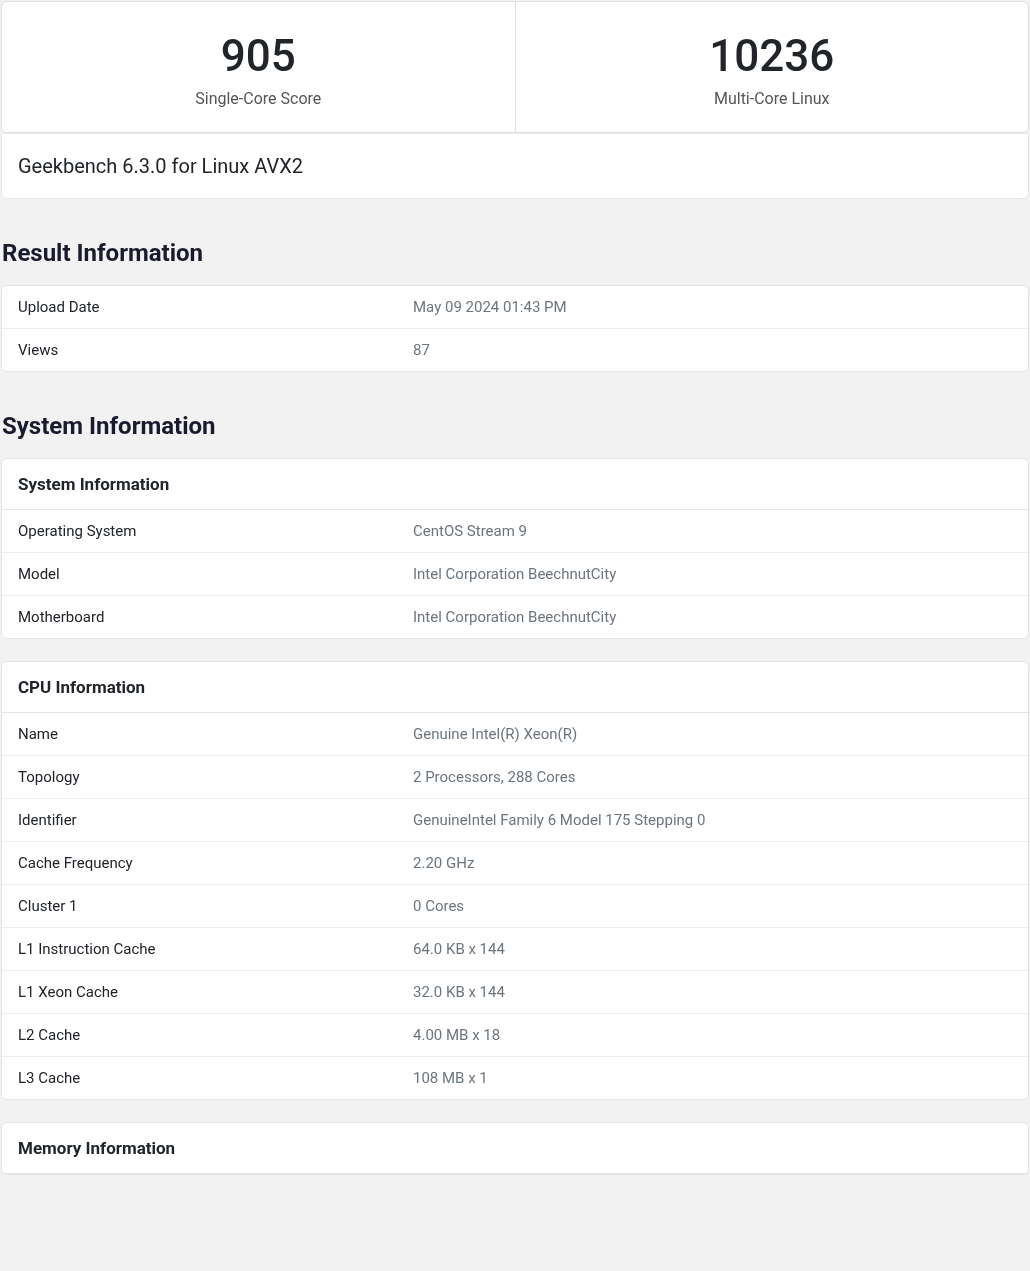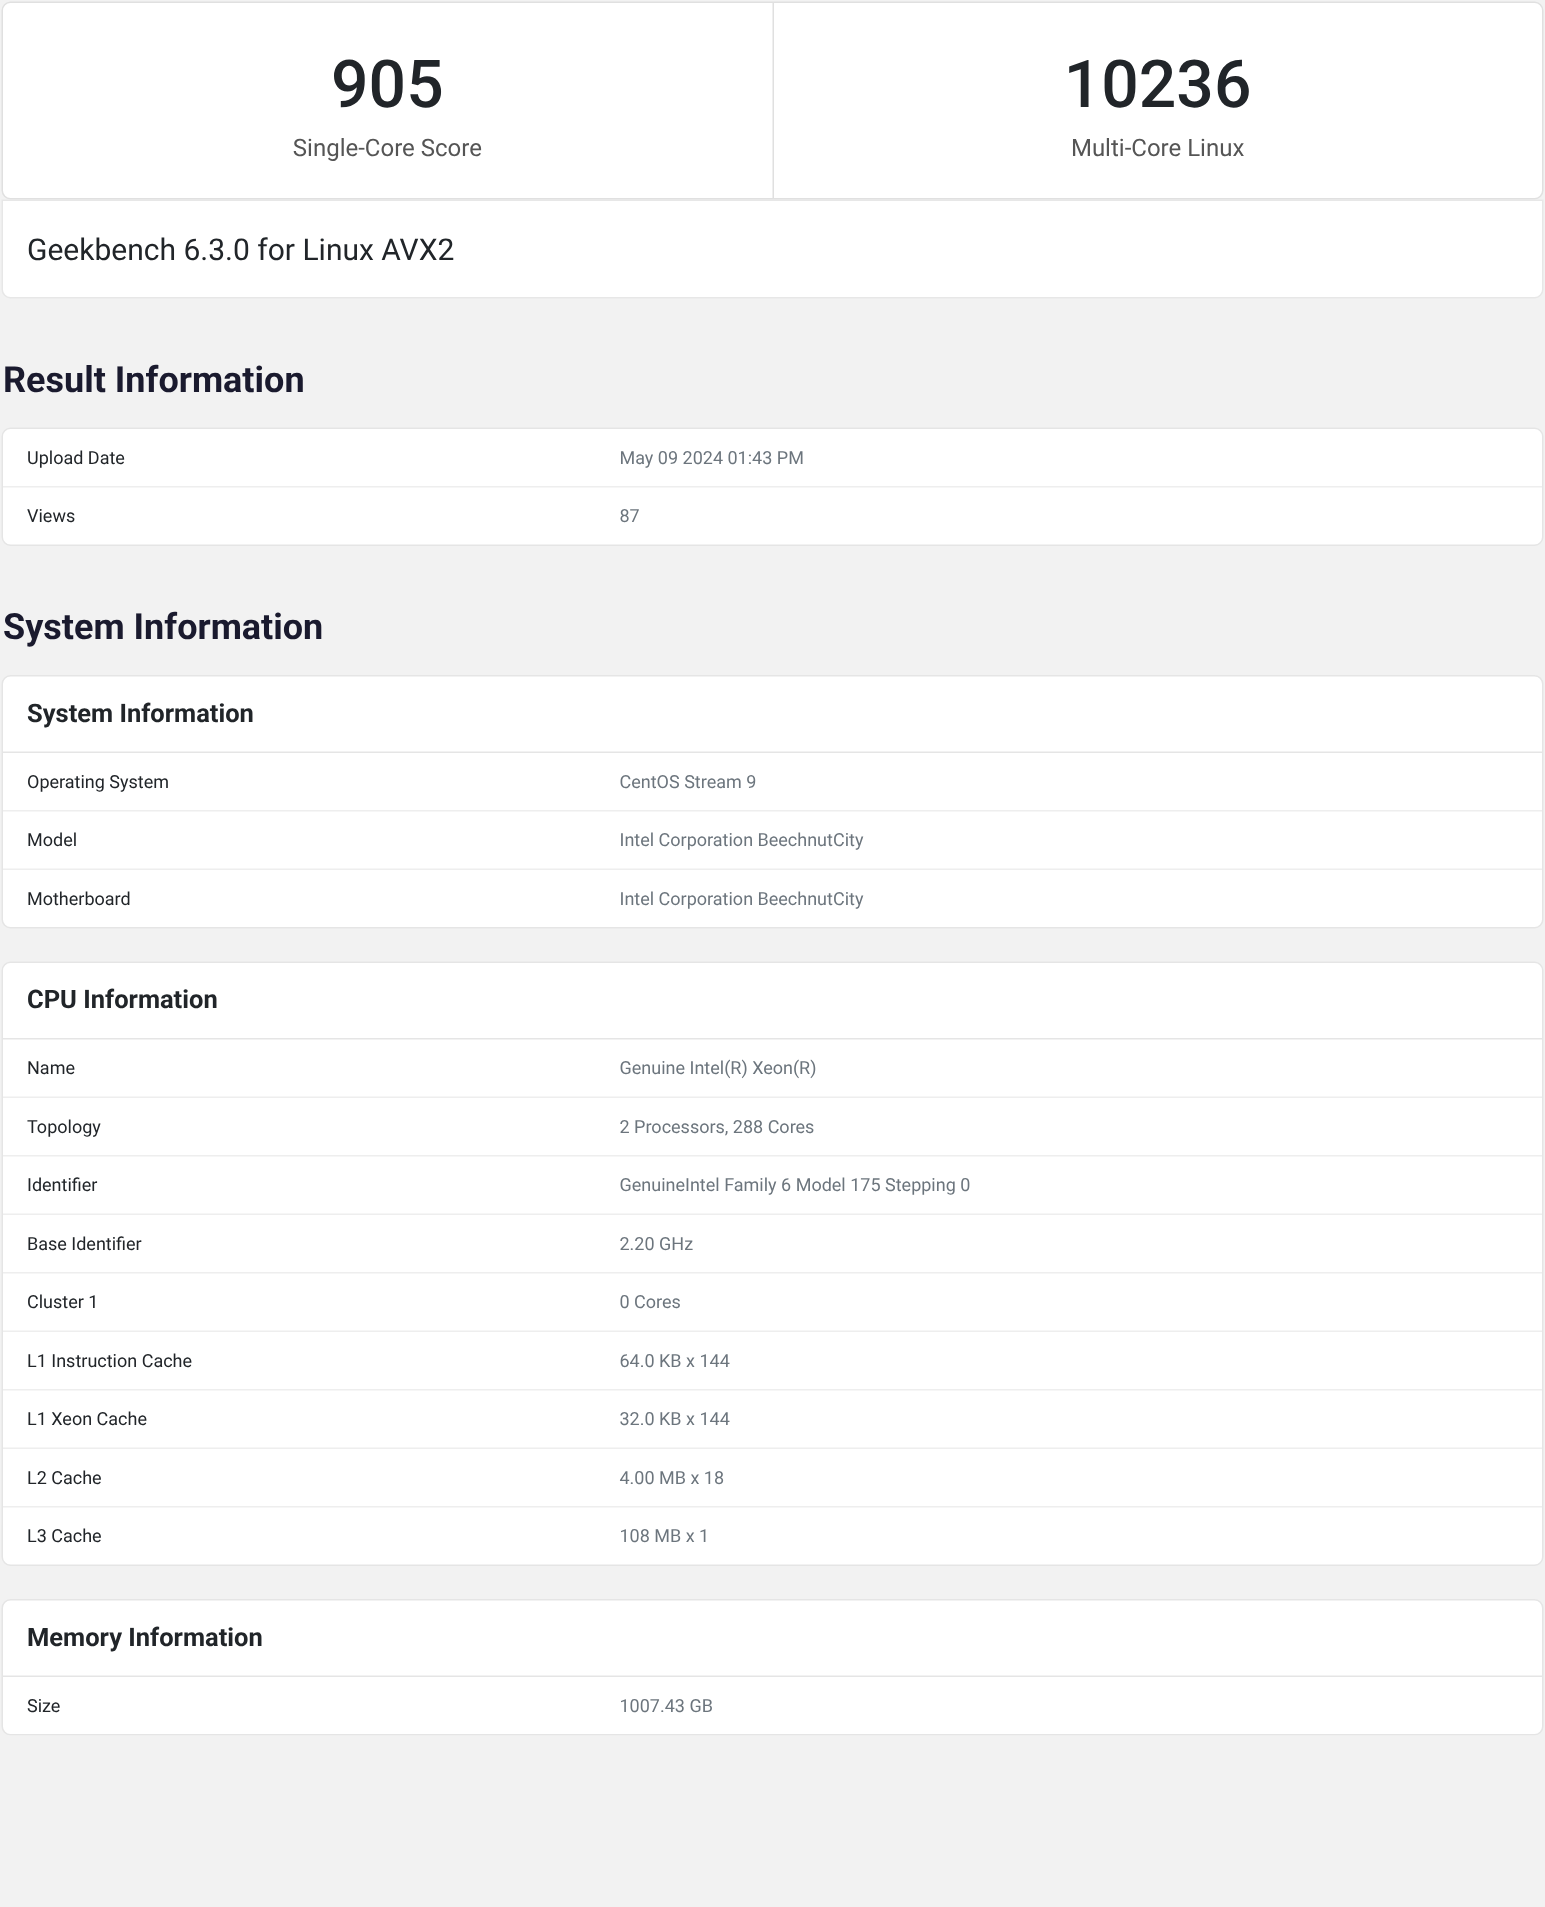--- a/index.html
+++ b/index.html
@@ -65,21 +65,21 @@
       padding: 15px 16px;
       font-size: 17px;
       font-weight: 700;
       color: #212529;
       border-bottom: 1px solid #e5e5e5;
     }
     .data-row {
       display: flex;
       padding: 12px 16px;
       border-bottom: 1px solid #eeeeee;
-      font-size: 12px;
+      font-size: 15px;
     }
     .data-row:last-child {
       border-bottom: none;
     }
     .data-label {
       width: 395px;
       flex-shrink: 0;
       color: #212529;
     }
     .data-value {
@@ -144,21 +144,21 @@
     </div>
     <div class="data-row">
       <div class="data-label">Topology</div>
       <div class="data-value">2 Processors, 288 Cores</div>
     </div>
     <div class="data-row">
       <div class="data-label">Identifier</div>
       <div class="data-value">GenuineIntel Family 6 Model 175 Stepping 0</div>
     </div>
     <div class="data-row">
-      <div class="data-label">Base Identifier</div>
+      <div class="data-label">Cache Frequency</div>
       <div class="data-value">2.20 GHz</div>
     </div>
     <div class="data-row">
       <div class="data-label">Cluster 1</div>
       <div class="data-value">0 Cores</div>
     </div>
     <div class="data-row">
       <div class="data-label">L1 Instruction Cache</div>
       <div class="data-value">64.0 KB x 144</div>
     </div>
@@ -170,17 +170,13 @@
       <div class="data-label">L2 Cache</div>
       <div class="data-value">4.00 MB x 18</div>
     </div>
     <div class="data-row">
       <div class="data-label">L3 Cache</div>
       <div class="data-value">108 MB x 1</div>
     </div>
   </div>
 <div class="card" id="memory-info-card">
     <div class="card-header">Memory Information</div>
-    <div class="data-row">
-      <div class="data-label">Size</div>
-      <div class="data-value">1007.43 GB</div>
-    </div>
   </div>
 
 </body></html>

